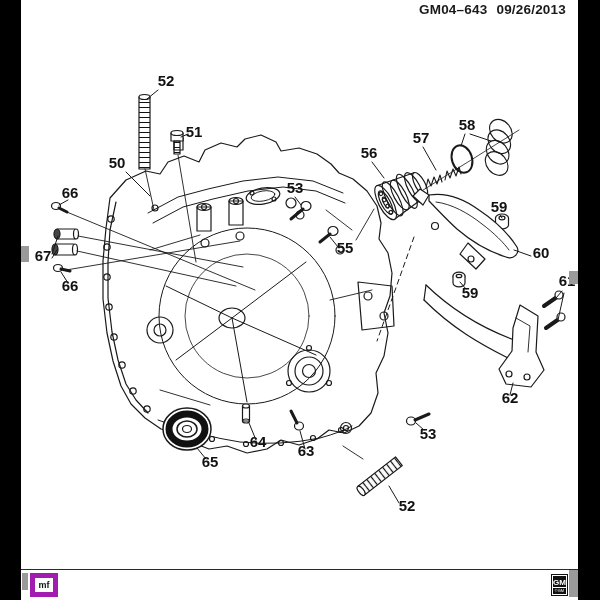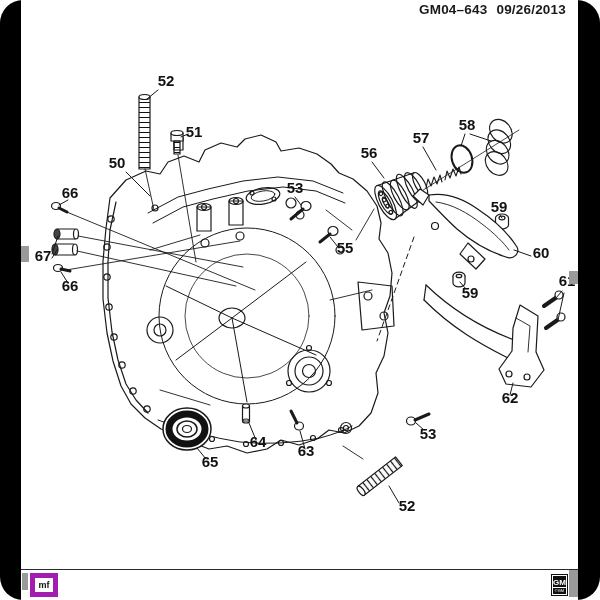--- a/index.html
+++ b/index.html
@@ -1,17 +1,17 @@
 <!DOCTYPE html>
 <html><head>
 <meta charset="utf-8">
 <style>
   html,body{margin:0;padding:0;background:#fff;}
   .page{position:relative;width:600px;height:600px;background:#fff;overflow:hidden;
-        font-family:"Liberation Sans",sans-serif;border-radius:23px;}
+        font-family:"Liberation Sans",sans-serif;}
   .edge-strip{position:absolute;top:0;bottom:0;background:#000;}
   .edge-strip.left{left:0;width:21px;}
   .edge-strip.right{right:0;width:22px;}
   .gray-mark{position:absolute;background:#9a9a9a;}
   .hdr{position:absolute;top:2px;right:34px;font-size:13.5px;font-weight:600;color:#1a1a1a;
        letter-spacing:.2px;white-space:nowrap;}
   .hdr .sp{display:inline-block;width:9px;}
   .diagram{position:absolute;left:0;top:0;}
   .footer-rule{position:absolute;left:21px;right:22px;top:569px;height:1px;background:#2a2a2a;}
   .mf-box{position:absolute;left:30px;top:573px;width:18px;height:14px;border:5px solid #a21caf;

